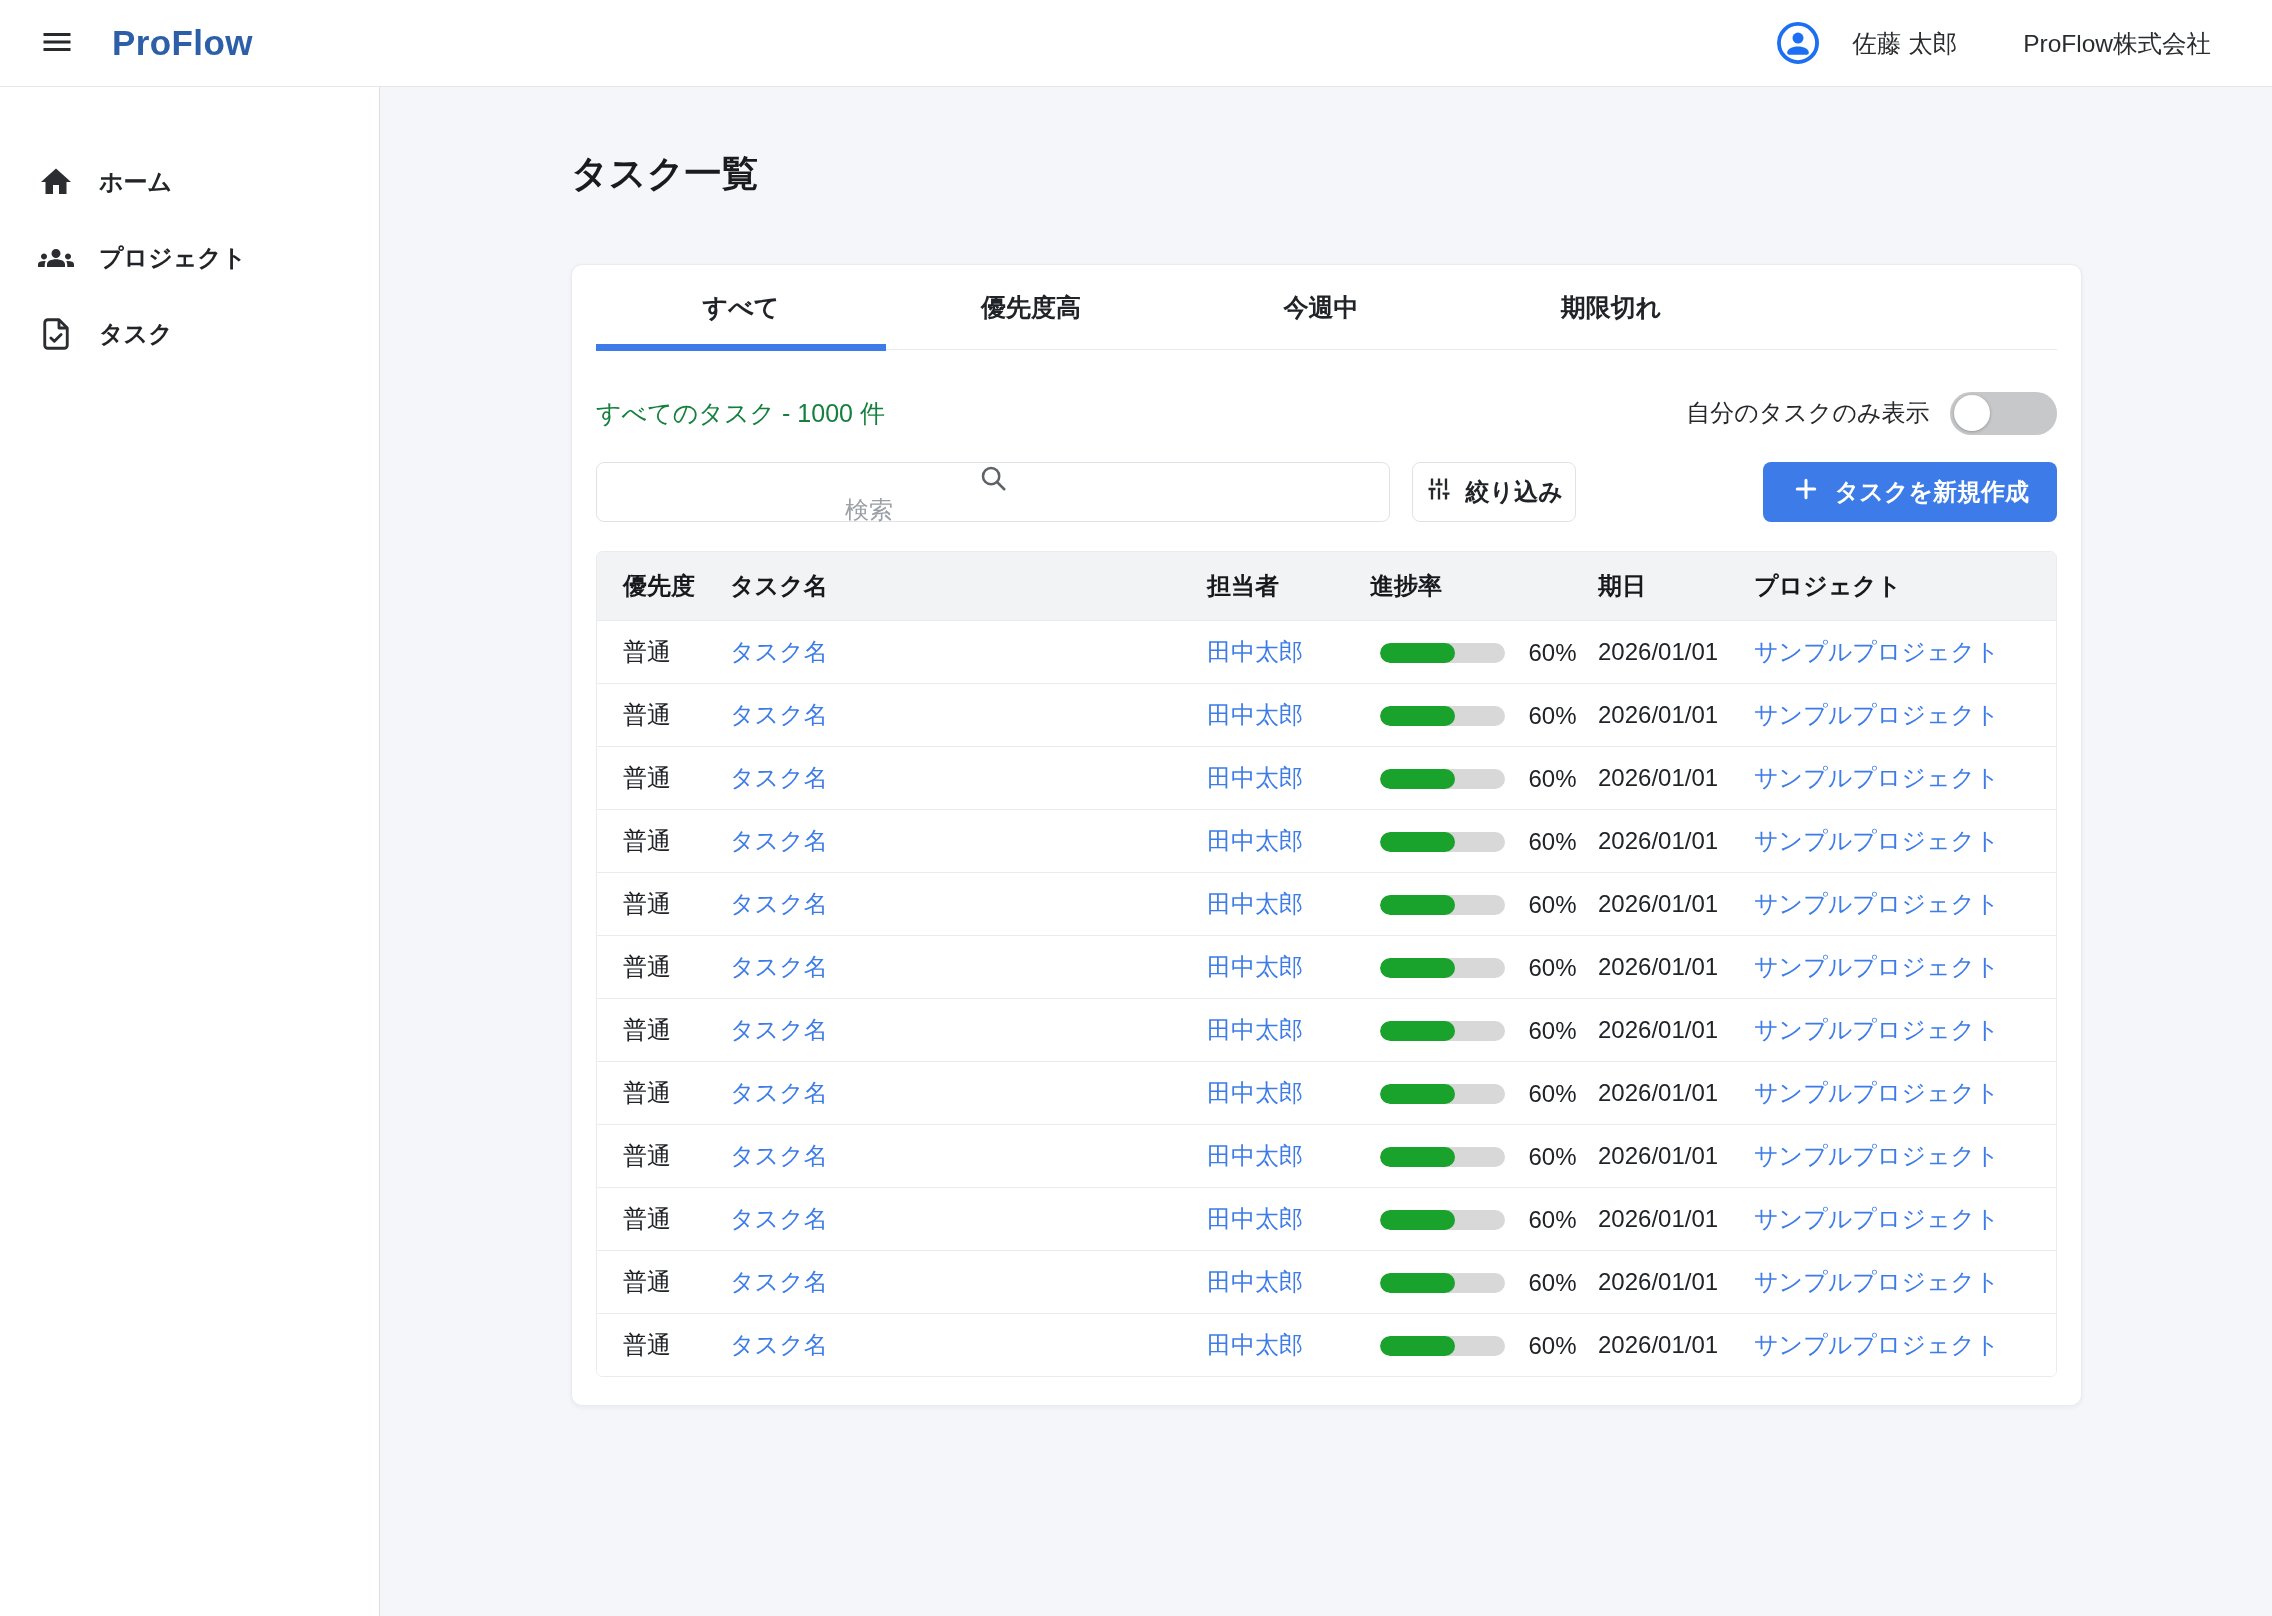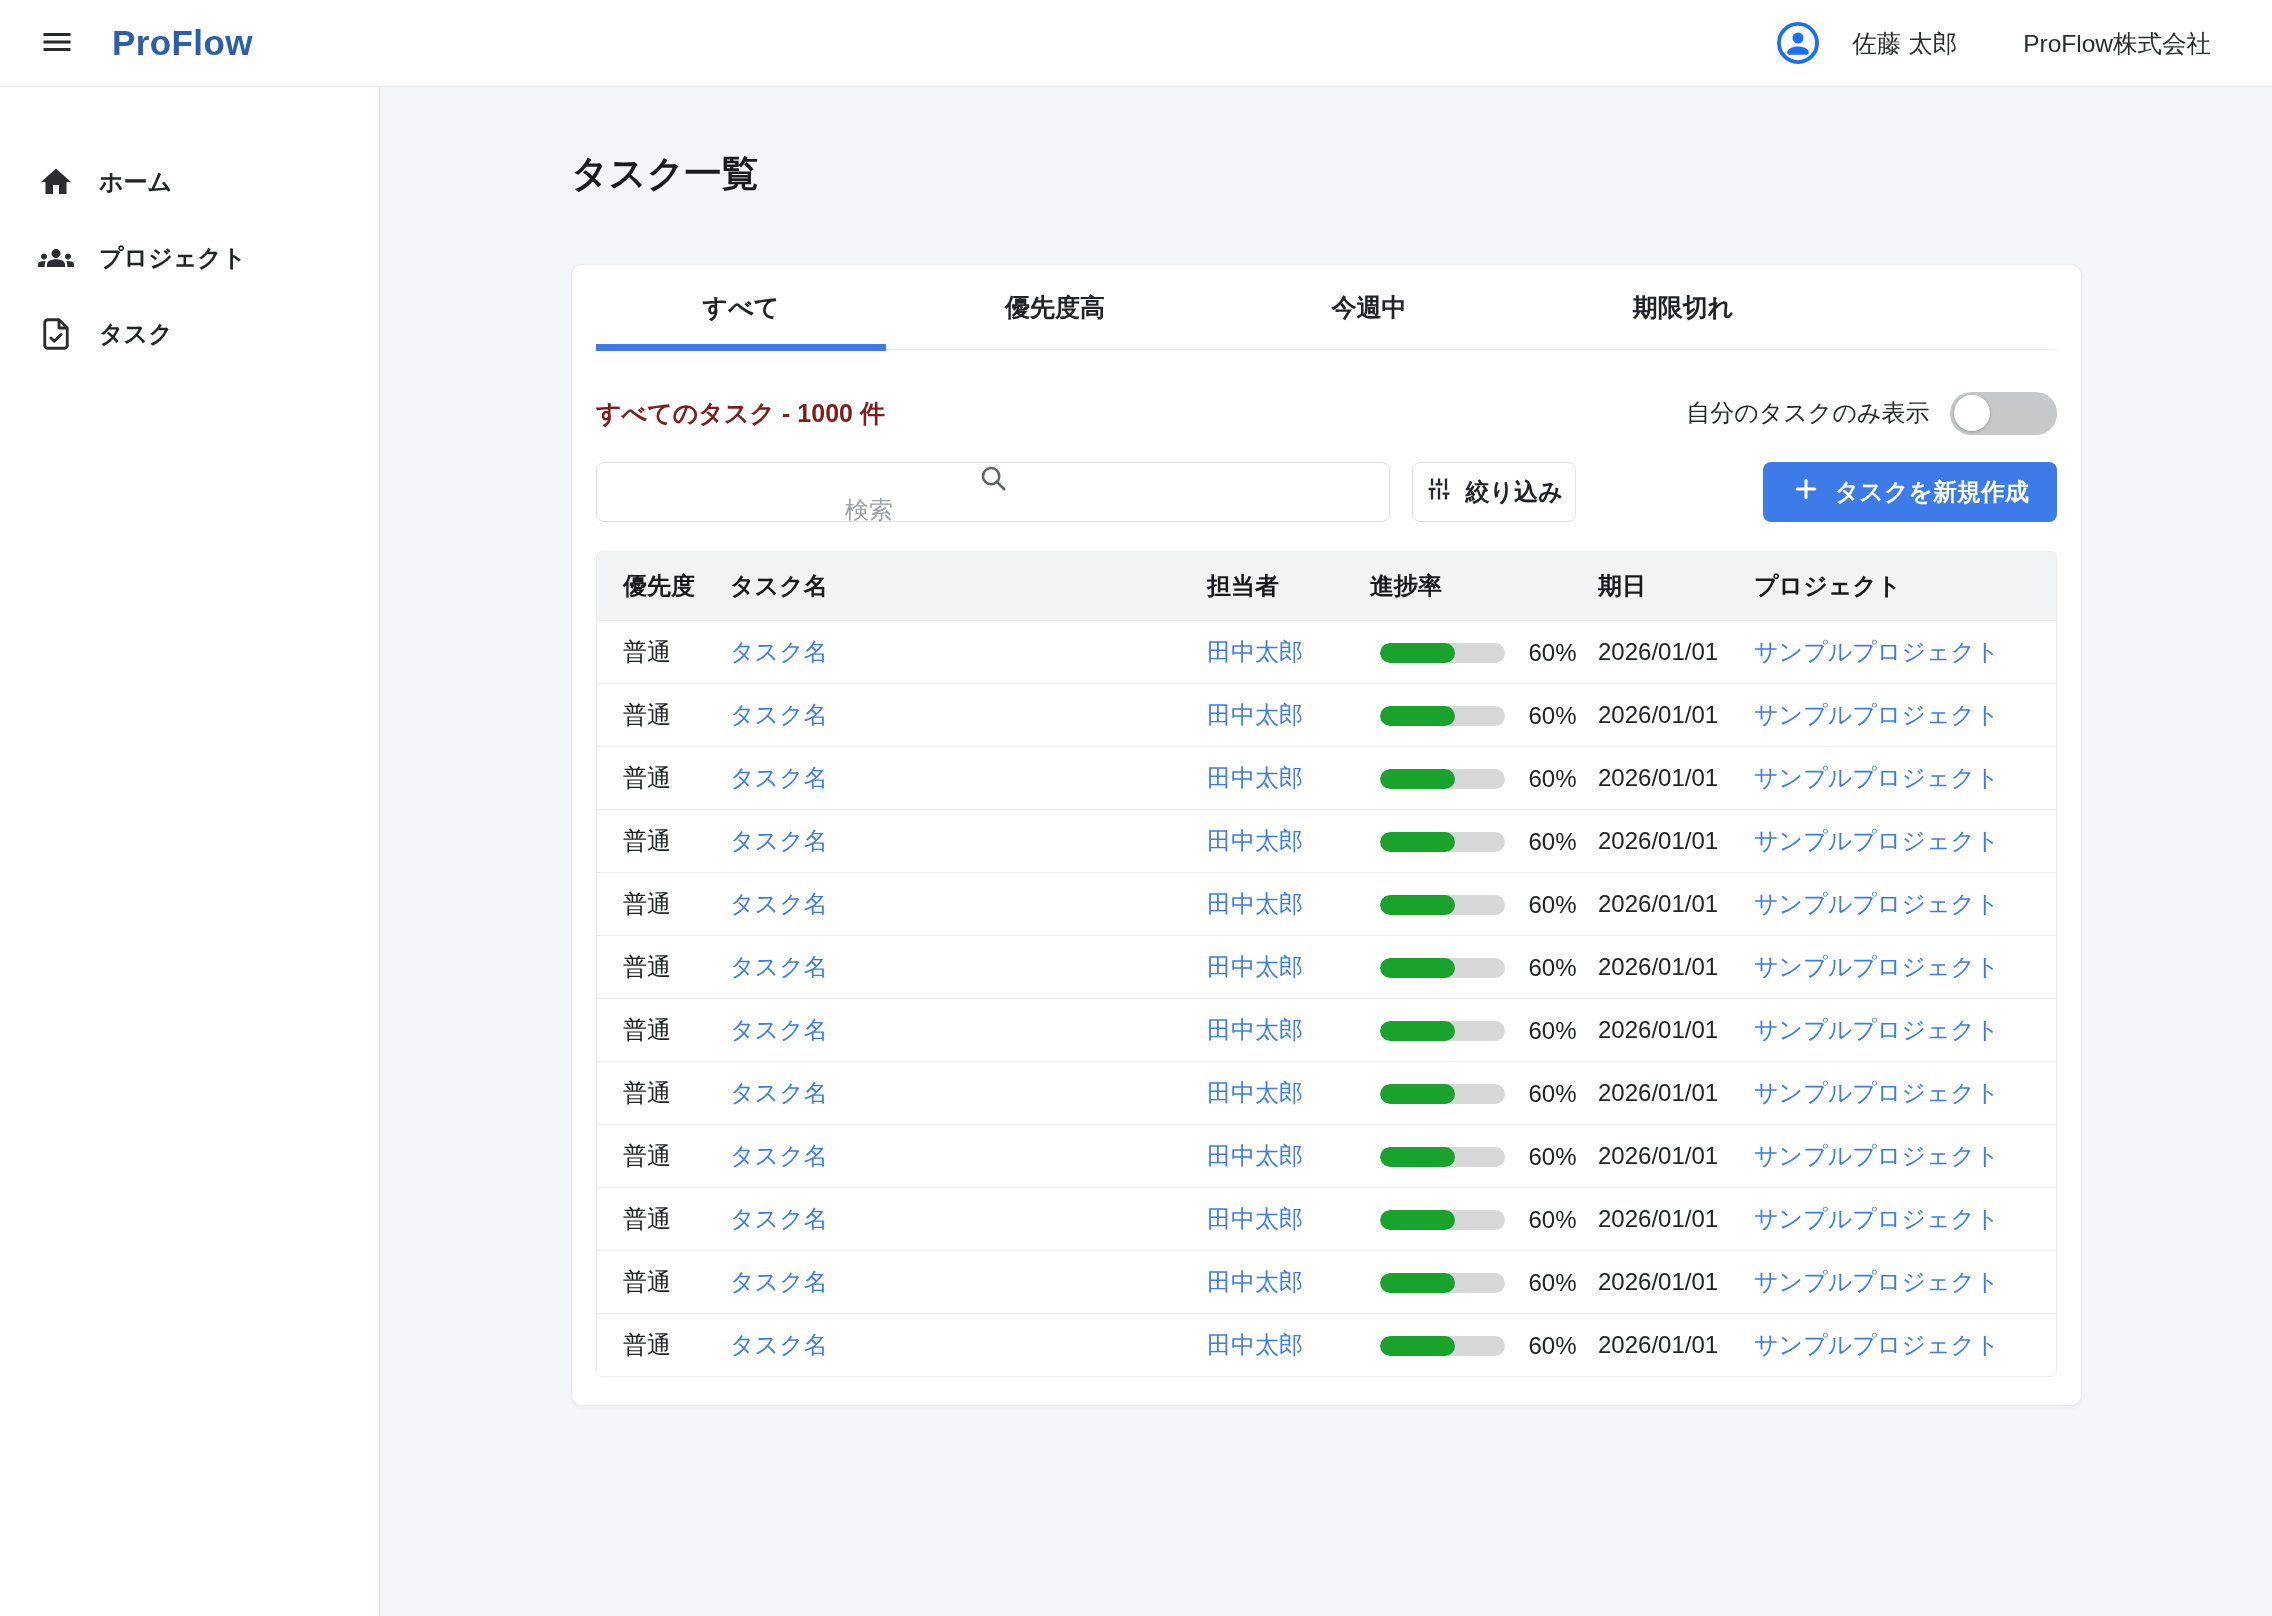--- a/index.html
+++ b/index.html
@@ -31,26 +31,26 @@
   .nav-icon{width:36px;height:36px;flex:none;display:flex;align-items:center;justify-content:center;}
   .nav-icon svg{width:36px;height:36px;display:block;}
   .nav-label{margin-left:25px;font-size:24px;font-weight:bold;color:#222427;}
 
   .main{flex:1;padding:62px 191px 0;}
   .page-title{font-size:37px;font-weight:bold;color:#191b1e;margin-bottom:65px;}
 
   
   .card{background:#fff;border-radius:11px;border:0.8px solid #eaebee;box-shadow:0 1.6px 4.7px rgba(25,35,60,.05);padding:0 24px 28px;}
 
-  .tabs{display:flex;border-bottom:1.6px solid #e8ebf1;gap:24px;}
+  .tabs{display:flex;border-bottom:1.6px solid #e8ebf1;}
   .tab{width:290px;height:84px;background:none;border:none;font-family:inherit;font-size:25px;font-weight:bold;color:#202327;position:relative;cursor:pointer;}
   .tab.active::after{content:"";position:absolute;left:0;right:0;bottom:-1.6px;height:6.3px;background:var(--primary);}
 
   .summary-row{margin-top:41px;display:flex;align-items:center;justify-content:space-between;height:44px;}
-  .summary{font-size:25px;font-weight:bold;color:#7f1d1d;}
+  .summary{font-size:25px;font-weight:normal;color:#15803d;}
   .toggle-group{display:flex;align-items:center;}
   .toggle-label{font-size:24px;color:#26282b;}
   .switch{margin-left:20.5px;width:107px;height:43px;border-radius:21px;background:var(--toggle);position:relative;border:none;cursor:pointer;flex:none;}
   .switch .knob{position:absolute;left:4px;top:3.2px;width:36px;height:36px;border-radius:50%;background:#fff;box-shadow:0 0.8px 3.2px rgba(0,0,0,.28);}
 
   .controls-row{margin-top:27px;display:flex;align-items:center;height:60px;}
   .search-box{width:794px;height:60px;border:1.6px solid #dfe3e9;border-radius:8px;background:#fff;display:flex;align-items:center;padding:0 19px;flex-direction:column;}
   .search-box svg{width:30px;height:30px;flex:none;}
   .search-input{border:none;outline:none;flex:1;margin-left:14px;font-size:24px;color:#202327;font-family:inherit;background:transparent;}
   .search-input::placeholder{color:#9aa0a6;}

